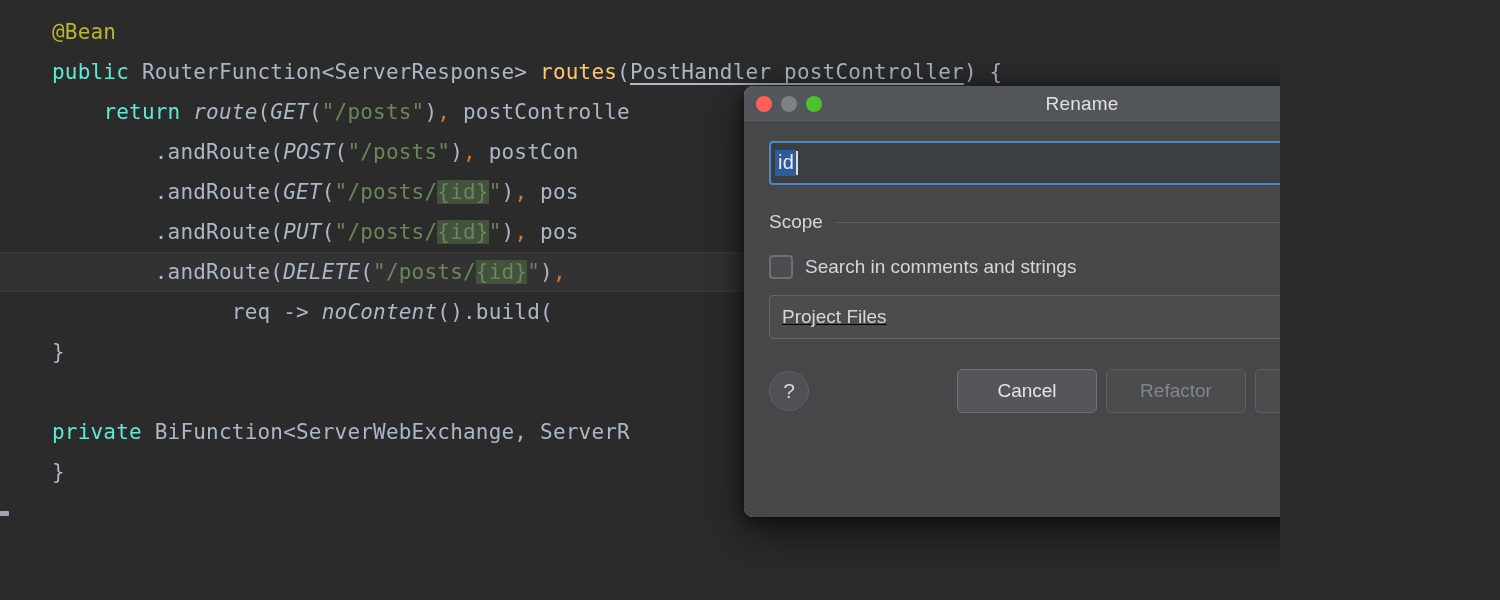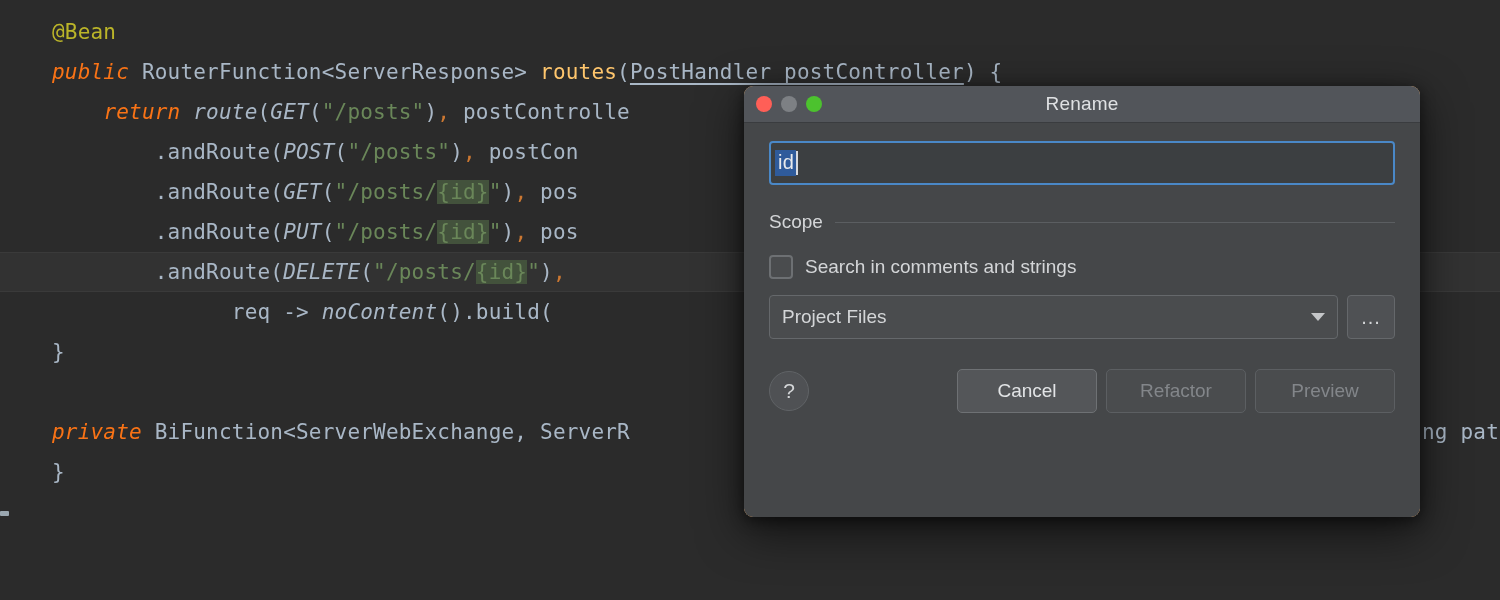--- a/index.html
+++ b/index.html
@@ -2,21 +2,21 @@
 <html><head>
 <meta charset="utf-8">
 <style>
   html, body {
     margin: 0;
     padding: 0;
     background: #2b2b2b;
   }
   #screen {
     position: relative;
-    width: 1500px;
+    width: 1280px;
     height: 600px;
     overflow: hidden;
     background: #2b2b2b;
     font-family: "Liberation Sans", sans-serif;
   }
 
   
   #editor {
     position: absolute;
     inset: 0;
@@ -35,21 +35,21 @@
     color: #a9b7c6;
   }
   .code-line .txt { padding-left: 52px; display: inline-block; }
   .current-line {
     background: #323232;
     box-shadow: inset 0 1px 0 #3a3a3a, inset 0 -1px 0 #3a3a3a;
   }
 
   
   .t-anno   { color: #bbb529; }
-  .t-kw     { color: #f97316; font-style: italic; }
+  .t-kw     { color: #5eead4; }
   .t-method { color: #ffc66d; }
   .t-static { color: #a9b7c6; font-style: italic; }
   .t-str    { color: #6a8759; }
   .t-plain  { color: #a9b7c6; }
   .t-param  { color: #a9b7c6; text-decoration: underline; text-underline-offset: 4px; }
   .t-comma  { color: #cc7832; }
   .t-hl {
     background: #43523c;
     color: #6a8759;
   }
@@ -181,20 +181,21 @@
     height: 1px;
     background: #5b5e61;
     flex: 1;
   }
 
   #scope-row {
     display: flex;
     align-items: center;
     gap: 9px;
     margin-top: 16px;
+    text-decoration: underline;
   }
   #scope-select {
     flex: 1;
     height: 44px;
     background: #4a4c4e;
     border: 1px solid #65686b;
     border-radius: 4px;
     display: flex;
     align-items: center;
     padding: 0 12px;

